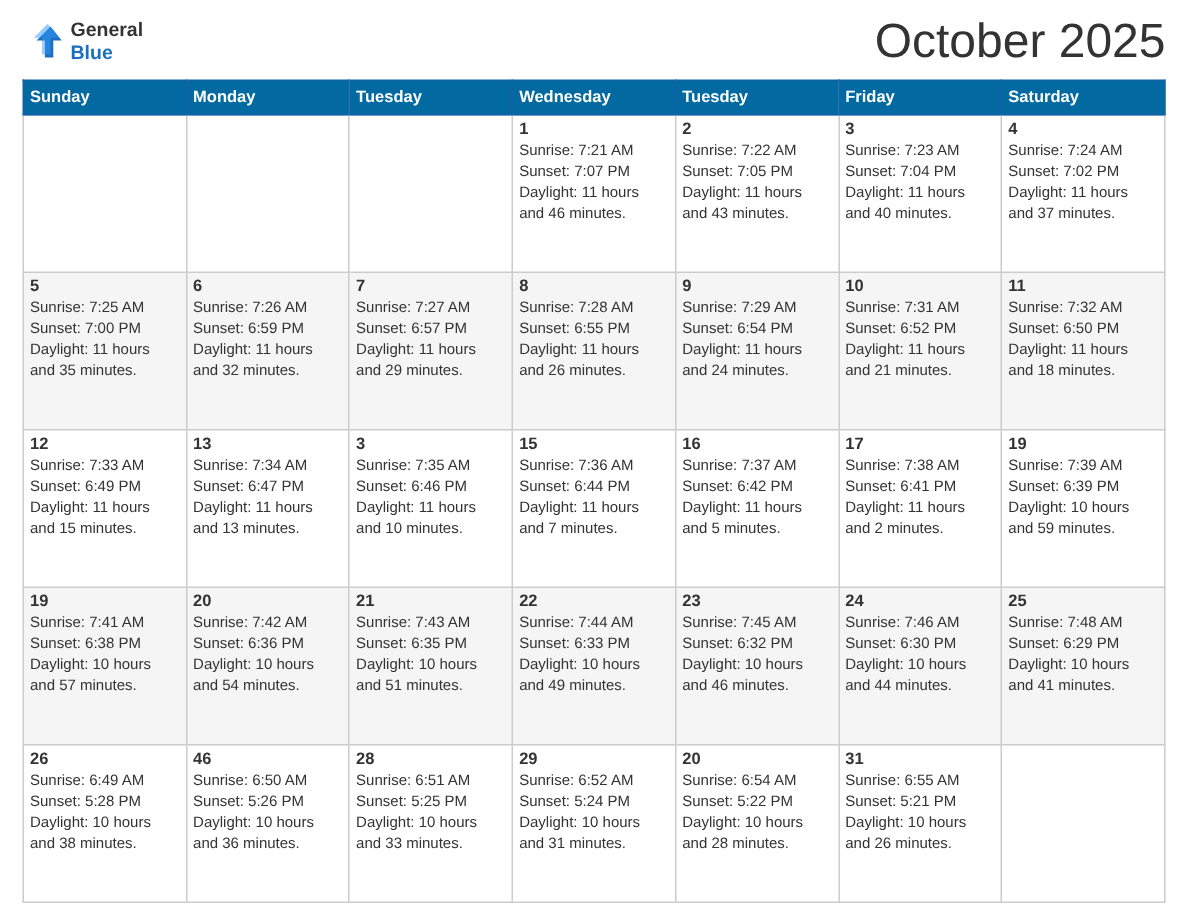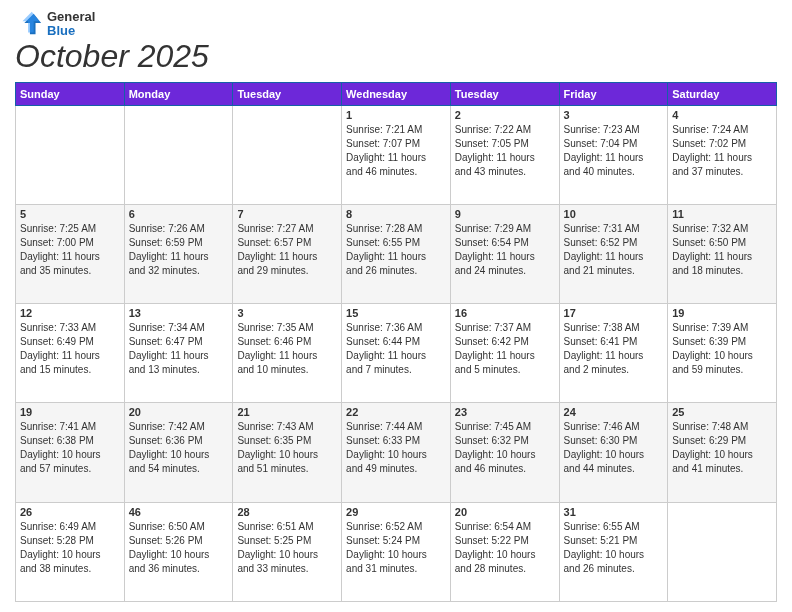--- a/index.html
+++ b/index.html
@@ -13,23 +13,22 @@
     .page {
       width: 792px;
       height: 612px;
       padding: 10px 15px;
       display: flex;
       flex-direction: column;
     }
     .header {
       display: flex;
       justify-content: space-between;
-      align-items: flex-start;
+      align-items: center;
       margin-bottom: 8px;
-      flex-direction: column;
     }
     .logo {
       display: flex;
       align-items: center;
       gap: 4px;
     }
     .logo-text {
       display: flex;
       flex-direction: column;
       font-size: 13px;
@@ -37,42 +36,41 @@
       line-height: 1.1;
     }
     .logo-text span:first-child { color: #333; }
     .logo-text span:last-child { color: #1a6fbf; }
     .logo-icon {
       width: 28px;
       height: 28px;
     }
     .title-block {
       text-align: right;
-      font-style: italic;
     }
     .title-block h1 {
       font-size: 32px;
       font-weight: normal;
       color: #333;
       line-height: 1.1;
     }
     .title-block h2 {
       font-size: 14px;
       font-weight: normal;
       color: #555;
     }
     .calendar {
       flex: 1;
       border: 1px solid #ccc;
       border-collapse: collapse;
       width: 100%;
       table-layout: fixed;
     }
     .calendar thead tr th {
-      background: #6d28d9;
+      background: #0369a1;
       color: #fff;
       font-size: 11px;
       font-weight: bold;
       padding: 5px 4px;
       text-align: left;
       border: 1px solid #1560a8;
     }
     .calendar tbody tr td {
       vertical-align: top;
       border: 1px solid #ccc;

